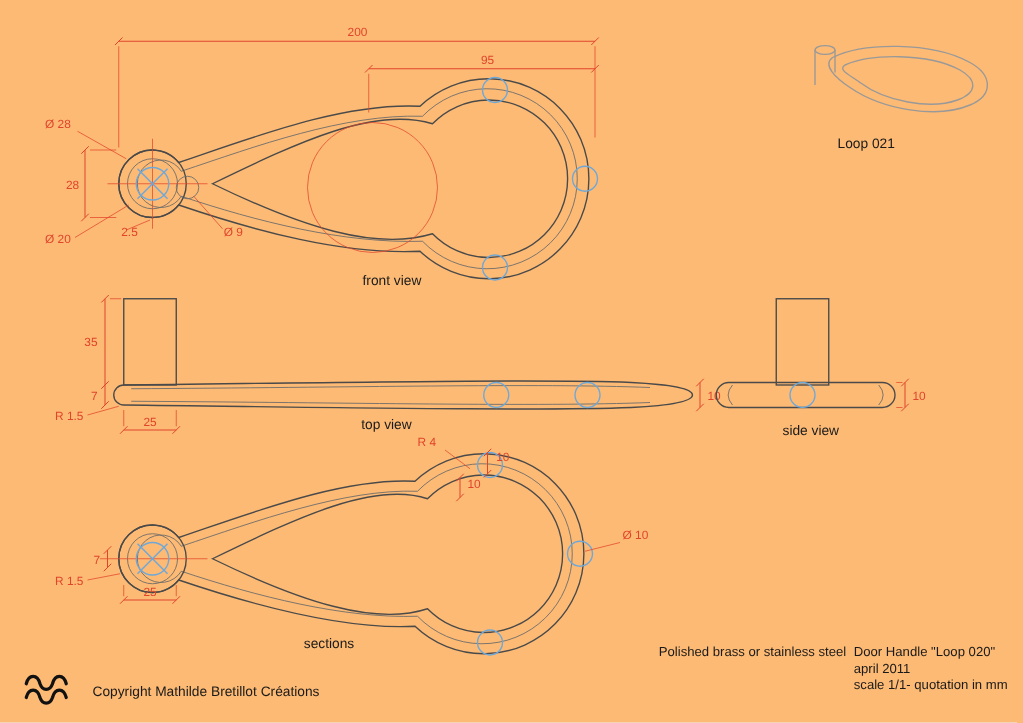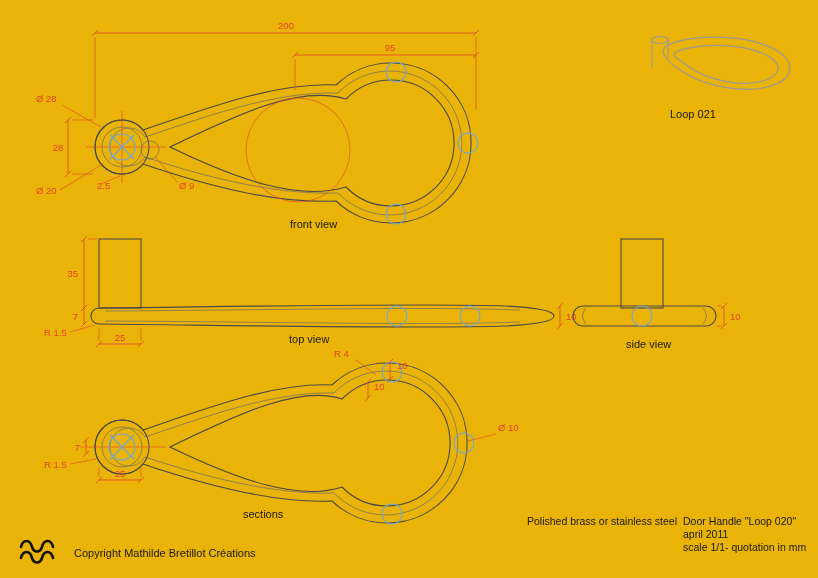--- a/index.html
+++ b/index.html
@@ -1,16 +1,16 @@
 <!DOCTYPE html>
 <html><head>
 <meta charset="utf-8">
 <style>
   html,body{margin:0;padding:0;background:#e9e9e9;}
-  .page{width:818px;height:578px;background:#eab308;position:relative;margin:0 auto;
+  .page{width:818px;height:578px;background:#fdba74;position:relative;margin:0 auto;
         font-family:"Liberation Sans", sans-serif;overflow:hidden;}
   svg{display:block;}
   .outline{stroke:#4a4a4a;fill:none;stroke-width:1.1;}
   .outline-thin{stroke:#6a6a6a;fill:none;stroke-width:0.7;}
   .dim{stroke:#e0452c;fill:none;stroke-width:0.8;}
   .dim-thin{stroke:#e0452c;fill:none;stroke-width:0.6;}
   .dimtext{fill:#e0452c;font-size:9.5px;font-family:"Liberation Sans",sans-serif;}
   .bluec{stroke:#6fa8d8;fill:none;stroke-width:1.1;}
   .viewlabel{fill:#1a1a1a;font-size:11px;font-family:"Liberation Sans",sans-serif;}
   .sketch{stroke:#999999;fill:none;stroke-width:1.1;}

